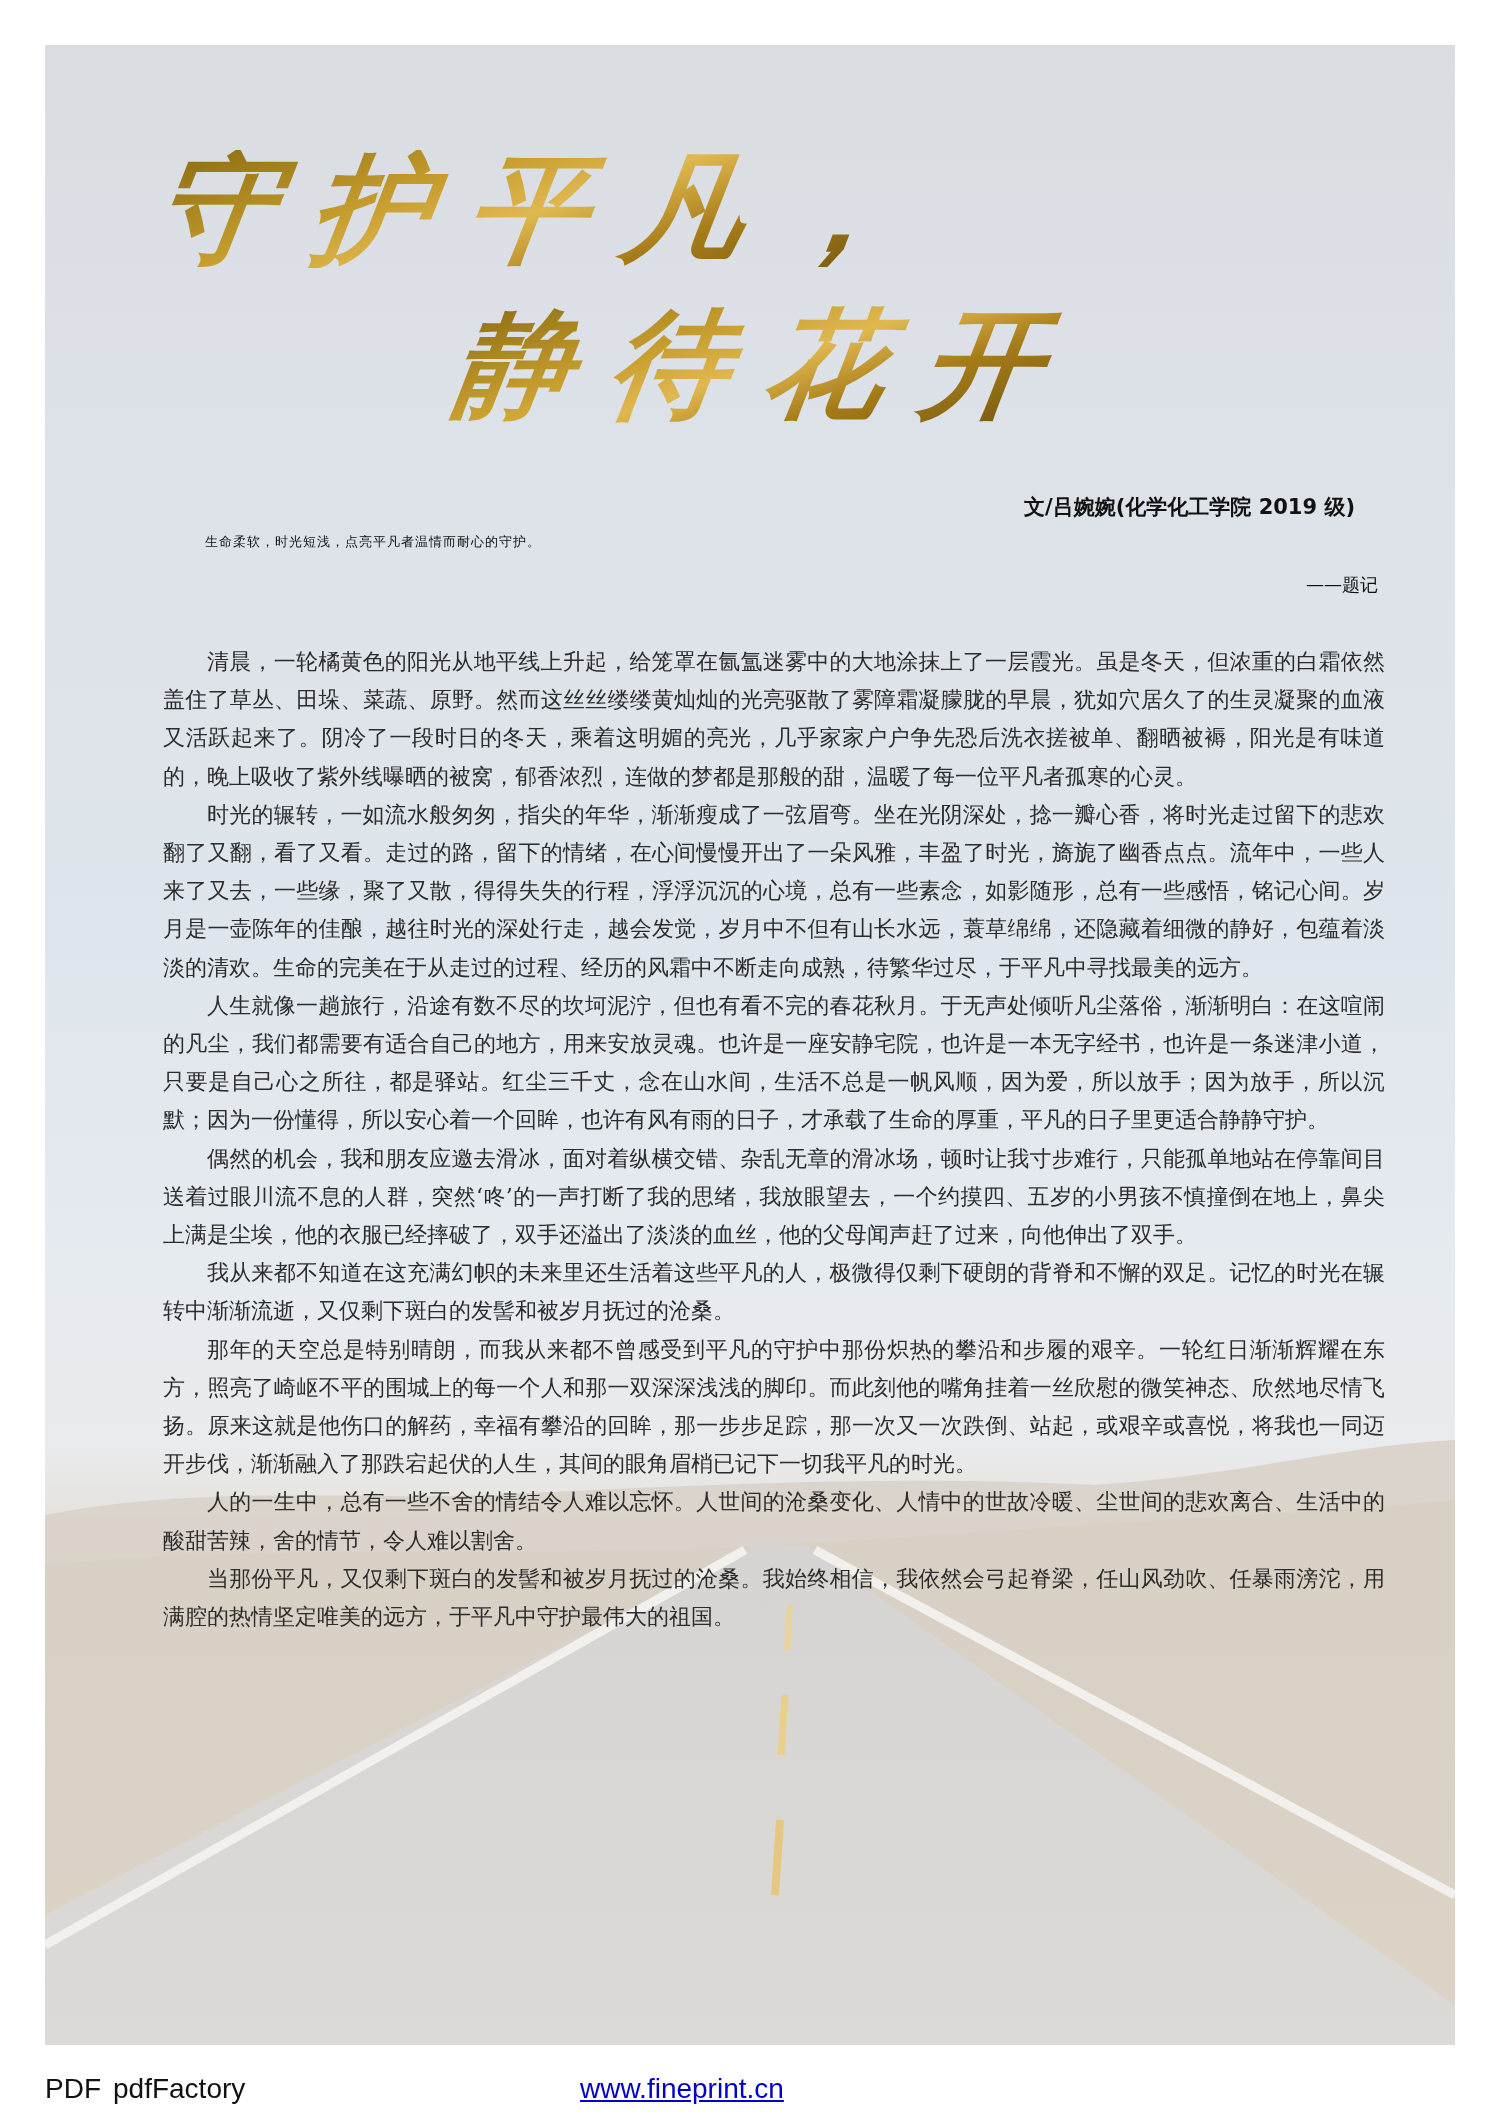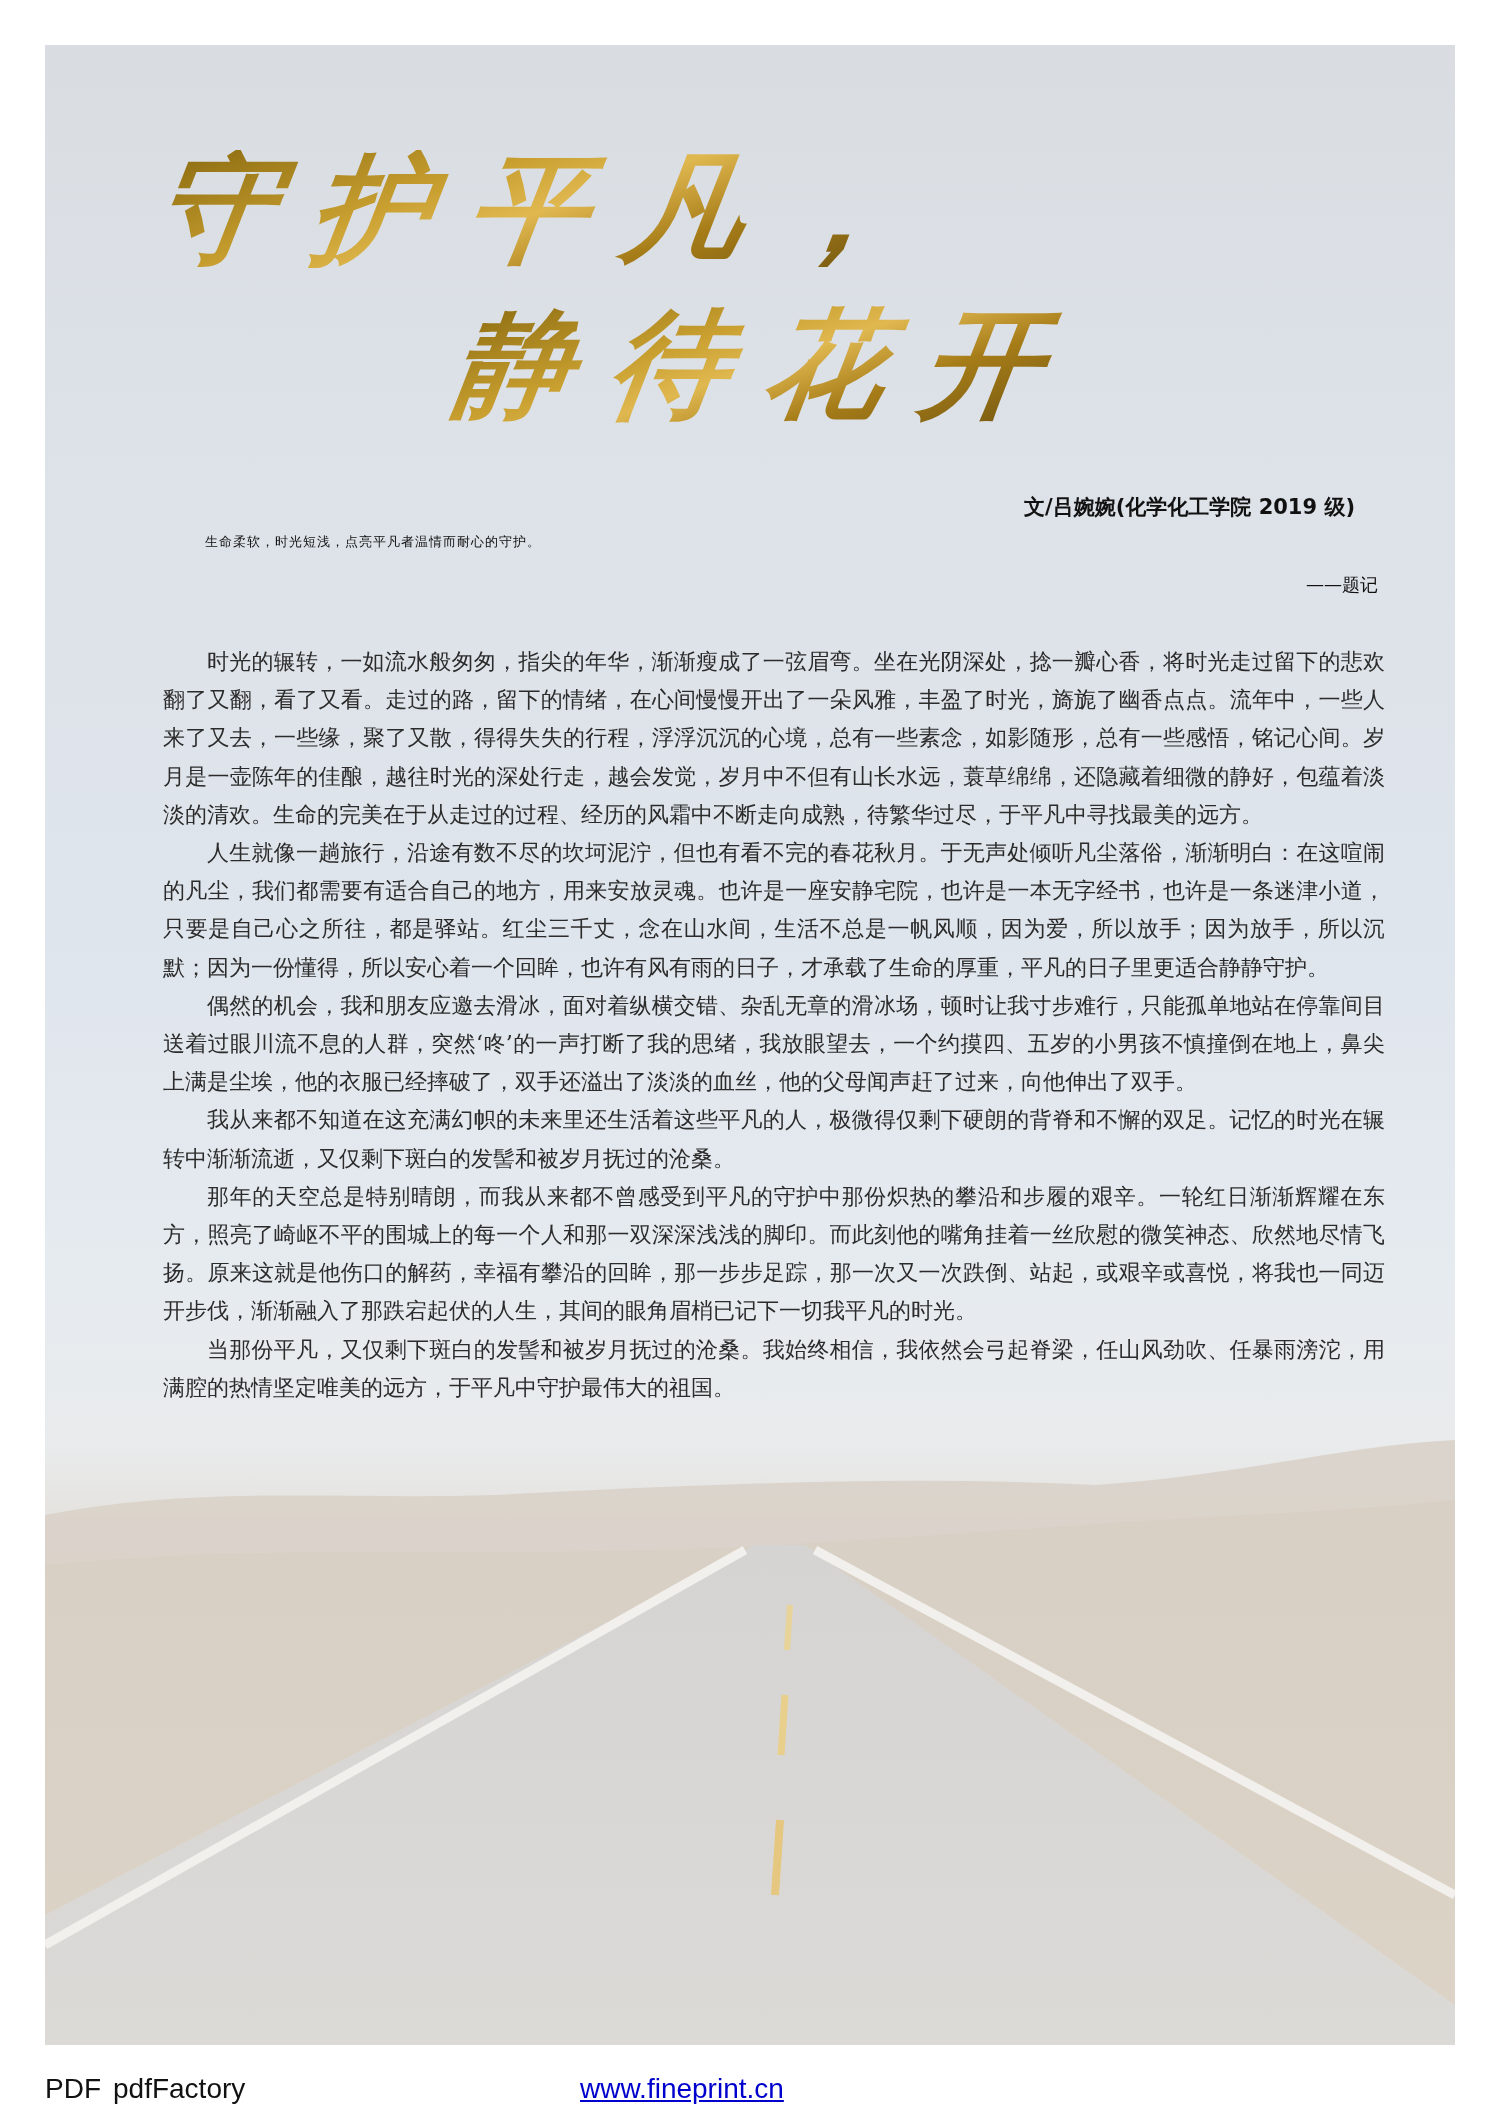--- a/index.html
+++ b/index.html
@@ -96,25 +96,27 @@
   </svg>
 
   <div class="title-line title-1">守护平凡，</div>
   <div class="title-line title-2">静待花开</div>
 
   <div class="author">文/吕婉婉(化学化工学院 2019 级)</div>
   <div class="epigraph">生命柔软，时光短浅，点亮平凡者温情而耐心的守护。</div>
   <div class="epigraph-sig">——题记</div>
 
   <div class="body-text">
+    <p>清晨，一轮橘黄色的阳光从地平线上升起，给笼罩在氤氲迷雾中的大地涂抹上了一层霞光。虽是冬天，但浓重的白霜依然盖住了草丛、田垛、菜蔬、原野。然而这丝丝缕缕黄灿灿的光亮驱散了雾障霜凝朦胧的早晨，犹如穴居久了的生灵凝聚的血液又活跃起来了。阴冷了一段时日的冬天，乘着这明媚的亮光，几乎家家户户争先恐后洗衣搓被单、翻晒被褥，阳光是有味道的，晚上吸收了紫外线曝晒的被窝，郁香浓烈，连做的梦都是那般的甜，温暖了每一位平凡者孤寒的心灵。</p>
     <p>时光的辗转，一如流水般匆匆，指尖的年华，渐渐瘦成了一弦眉弯。坐在光阴深处，捻一瓣心香，将时光走过留下的悲欢翻了又翻，看了又看。走过的路，留下的情绪，在心间慢慢开出了一朵风雅，丰盈了时光，旖旎了幽香点点。流年中，一些人来了又去，一些缘，聚了又散，得得失失的行程，浮浮沉沉的心境，总有一些素念，如影随形，总有一些感悟，铭记心间。岁月是一壶陈年的佳酿，越往时光的深处行走，越会发觉，岁月中不但有山长水远，蓑草绵绵，还隐藏着细微的静好，包蕴着淡淡的清欢。生命的完美在于从走过的过程、经历的风霜中不断走向成熟，待繁华过尽，于平凡中寻找最美的远方。</p>
     <p>人生就像一趟旅行，沿途有数不尽的坎坷泥泞，但也有看不完的春花秋月。于无声处倾听凡尘落俗，渐渐明白：在这喧闹的凡尘，我们都需要有适合自己的地方，用来安放灵魂。也许是一座安静宅院，也许是一本无字经书，也许是一条迷津小道，只要是自己心之所往，都是驿站。红尘三千丈，念在山水间，生活不总是一帆风顺，因为爱，所以放手；因为放手，所以沉默；因为一份懂得，所以安心着一个回眸，也许有风有雨的日子，才承载了生命的厚重，平凡的日子里更适合静静守护。</p>
     <p>偶然的机会，我和朋友应邀去滑冰，面对着纵横交错、杂乱无章的滑冰场，顿时让我寸步难行，只能孤单地站在停靠间目送着过眼川流不息的人群，突然‘咚’的一声打断了我的思绪，我放眼望去，一个约摸四、五岁的小男孩不慎撞倒在地上，鼻尖上满是尘埃，他的衣服已经摔破了，双手还溢出了淡淡的血丝，他的父母闻声赶了过来，向他伸出了双手。</p>
     <p>我从来都不知道在这充满幻帜的未来里还生活着这些平凡的人，极微得仅剩下硬朗的背脊和不懈的双足。记忆的时光在辗转中渐渐流逝，又仅剩下斑白的发髻和被岁月抚过的沧桑。</p>
     <p>那年的天空总是特别晴朗，而我从来都不曾感受到平凡的守护中那份炽热的攀沿和步履的艰辛。一轮红日渐渐辉耀在东方，照亮了崎岖不平的围城上的每一个人和那一双深深浅浅的脚印。而此刻他的嘴角挂着一丝欣慰的微笑神态、欣然地尽情飞扬。原来这就是他伤口的解药，幸福有攀沿的回眸，那一步步足踪，那一次又一次跌倒、站起，或艰辛或喜悦，将我也一同迈开步伐，渐渐融入了那跌宕起伏的人生，其间的眼角眉梢已记下一切我平凡的时光。</p>
+    <p>人的一生中，总有一些不舍的情结令人难以忘怀。人世间的沧桑变化、人情中的世故冷暖、尘世间的悲欢离合、生活中的酸甜苦辣，舍的情节，令人难以割舍。</p>
     <p>当那份平凡，又仅剩下斑白的发髻和被岁月抚过的沧桑。我始终相信，我依然会弓起脊梁，任山风劲吹、任暴雨滂沱，用满腔的热情坚定唯美的远方，于平凡中守护最伟大的祖国。</p>
   </div>
 
 </div>
 
 <div class="footer-left">
   <span>PDF</span><span class="gap"></span><span>pdfFactory</span>
 </div>
 <a class="footer-link">www.fineprint.cn</a>
 

